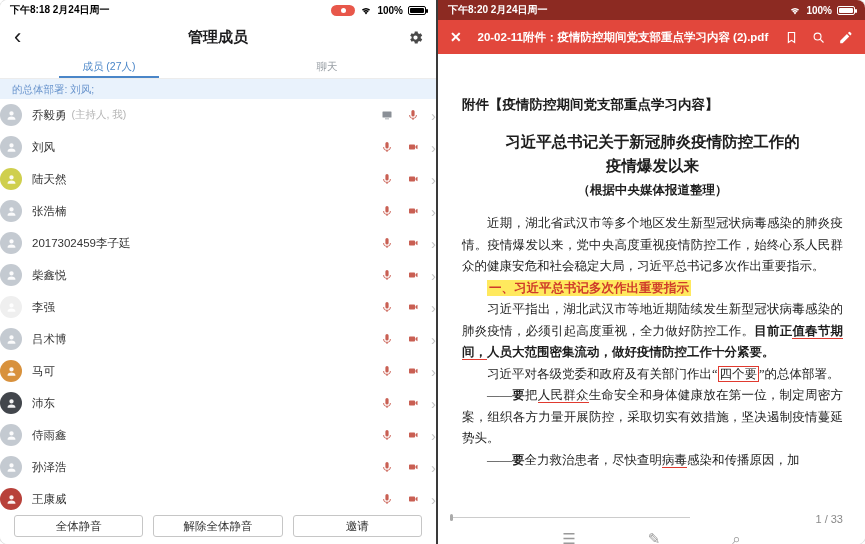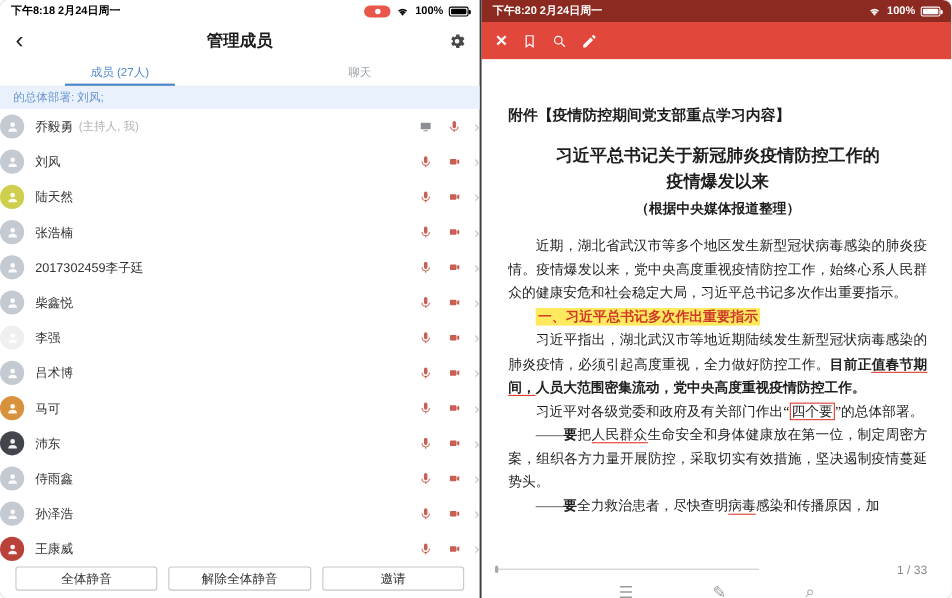--- a/index.html
+++ b/index.html
@@ -426,20 +426,21 @@
               <path d="M8 11.2 5.9 8.7a3.4 3.4 0 0 1 4.2 0zM4.3 6.8a6 6 0 0 1 7.4 0L10.4 8.3a4 4 0 0 0-4.8 0zM2.6 4.8a8.6 8.6 0 0 1 10.8 0l-1.3 1.5a6.6 6.6 0 0 0-8.2 0z"></path>
             </svg>
         </span>
         <span>100%</span>
         <span class="battery"></span>
       </span>
     </div>
 
     <div class="pdf-toolbar">
       <span class="close-x">✕</span>
+      <span class="pdf-title">20-02-11附件：疫情防控期间党支部重点学习内容 (2).pdf</span>
       <span class="tb-icon">
         <svg viewBox="0 0 24 24" fill="none" stroke="currentColor" stroke-width="1.8">
             <path d="M7 4h10v16l-5-3.5L7 20z"></path>
           </svg>
       </span>
       <span class="tb-icon">
         <svg viewBox="0 0 24 24" fill="none" stroke="currentColor" stroke-width="1.8">
             <circle cx="10.5" cy="10.5" r="5.5"></circle>
             <path d="M15 15l5 5"></path>
           </svg>
@@ -455,21 +456,21 @@
       <div class="doc">
         <p class="att-line">附件【疫情防控期间党支部重点学习内容】</p>
         <p class="doc-title">习近平总书记关于新冠肺炎疫情防控工作的</p>
         <p class="doc-title">疫情爆发以来</p>
         <p class="doc-subtitle">（根据中央媒体报道整理）</p>
 
         <p class="body-para">近期，湖北省武汉市等多个地区发生新型冠状病毒感染的肺炎疫情。疫情爆发以来，党中央高度重视疫情防控工作，始终心系人民群众的健康安危和社会稳定大局，习近平总书记多次作出重要指示。</p>
 
         <p class="body-para"><span class="hl">一、习近平总书记多次作出重要指示</span></p>
 
-        <p class="body-para"><span>习近平指出，湖北武汉市等地近期陆续发生新型冠状病毒感染的肺炎疫情，必须引起高度重视，全力做好防控工作。</span><span class="bold">目前正</span><span class="bold redline">值春节期间，</span><span class="bold">人员大范围密集流动，党中央高度重视疫情防控工作。</span></p>
+        <p class="body-para"><span>习近平指出，湖北武汉市等地近期陆续发生新型冠状病毒感染的肺炎疫情，必须引起高度重视，全力做好防控工作。</span><span class="bold">目前正</span><span class="bold redline">值春节期间，</span><span class="bold">人员大范围密集流动，做好疫情防控工作十分紧要。</span></p>
 
         <p class="body-para"><span>习近平对各级党委和政府及有关部门作出“</span><span class="redbox">四个要</span><span>”的总体部署。</span></p>
 
         <p class="body-para"><span>——</span><span class="bold">要</span><span>把</span><span class="redline">人民群众</span><span>生命安全和身体健康放在第一位，制定周密方案，组织各方力量开展防控，采取切实有效措施，坚决遏制疫情蔓延势头。</span></p>
 
         <p class="body-para"><span>——</span><span class="bold">要</span><span>全力救治患者，尽快查明</span><span class="redline">病毒</span><span>感染和传播原因，加</span></p>
       </div>
 
       <div class="scrub">
           <span class="scrub-handle"></span>

